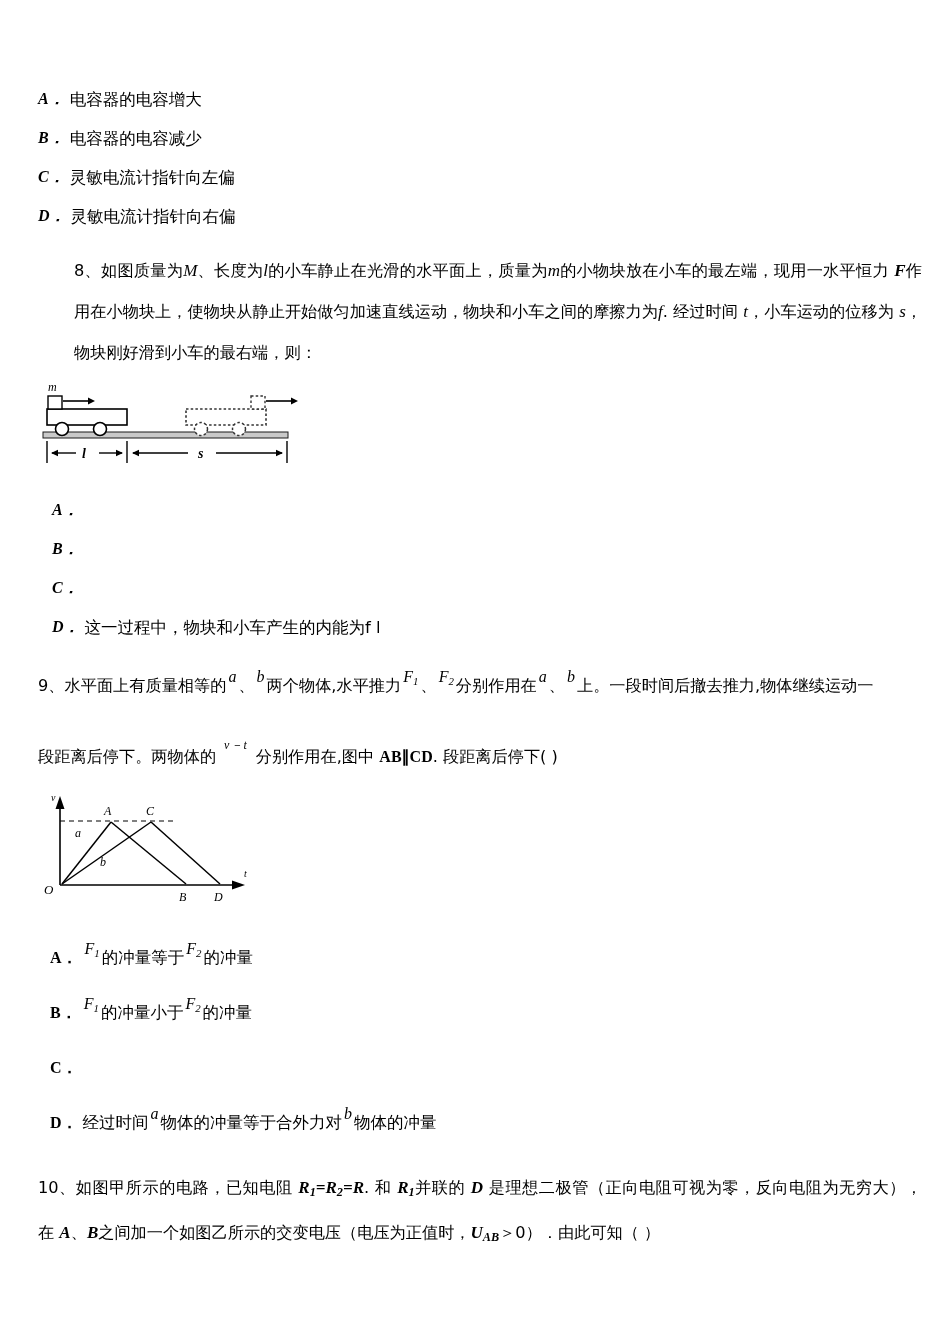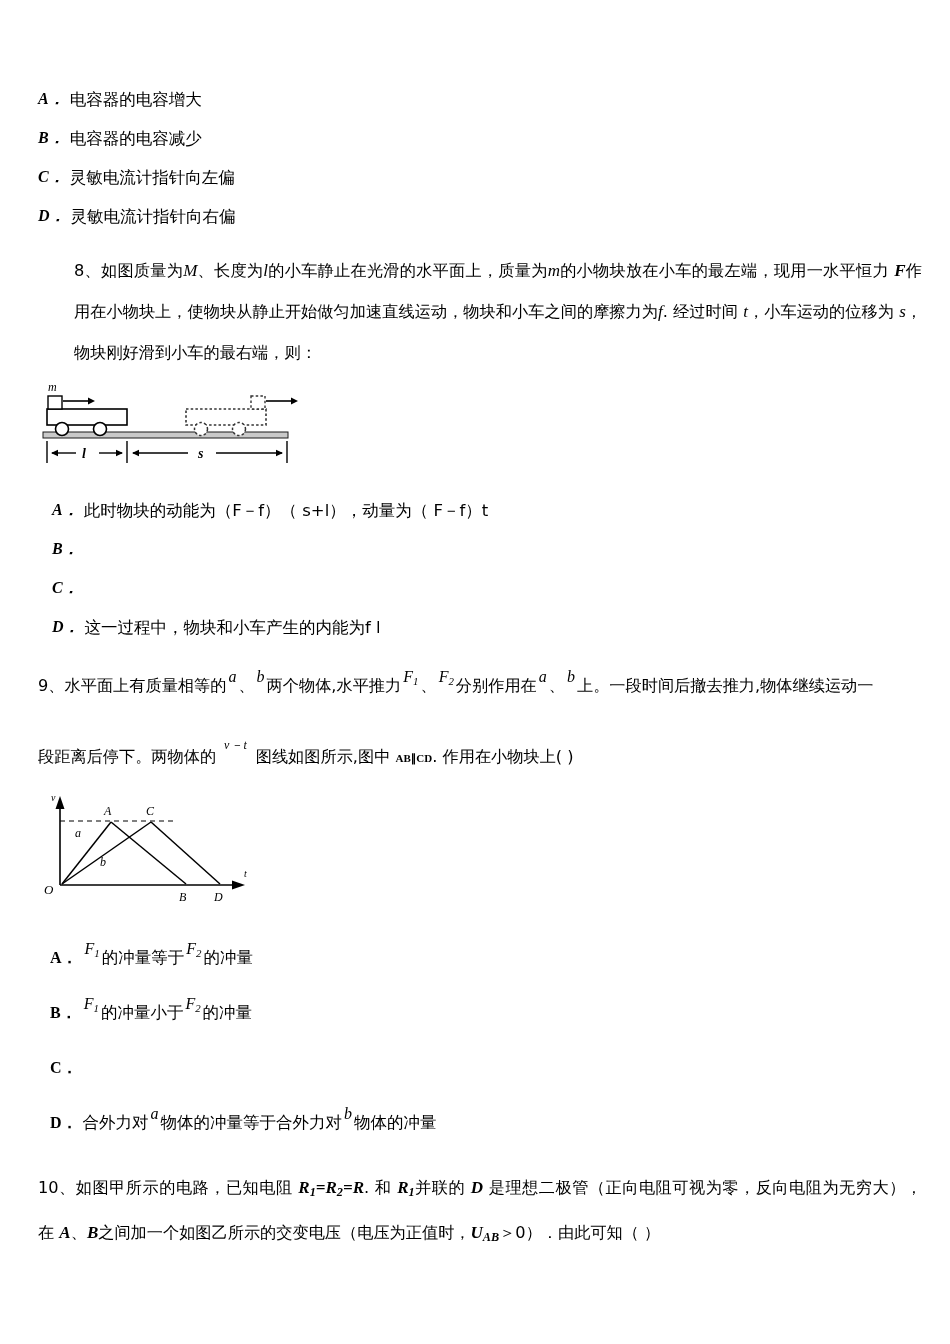--- a/index.html
+++ b/index.html
@@ -176,40 +176,39 @@
         <polygon points="94,74 101,70.8 101,77.2" fill="#000000"></polygon>
         <line x1="178" y1="74" x2="244" y2="74" stroke="#000000" stroke-width="1.4"></line>
         <polygon points="245,74 238,70.8 238,77.2" fill="#000000"></polygon>
         <text x="160" y="79" font-family="Liberation Serif, serif" font-style="italic" font-size="14" font-weight="bold">s</text>
       </svg>
     </div>
 
     <div style="margin-top:16px;">
       <div class="opt-row" style="padding-left:14px;">
         <span class="opt-label">A．</span>
-        <span class="opt-text">此时物块的动能为（F－f）（ s+l），动量为（ F－f）t</span>
       </div>
       <div class="opt-row" style="padding-left:14px;">
         <span class="opt-label">B．</span>
       </div>
       <div class="opt-row" style="padding-left:14px;">
         <span class="opt-label">C．</span>
       </div>
       <div class="opt-row" style="padding-left:14px;">
         <span class="opt-label">D．</span>
         <span class="opt-text">这一过程中，物块和小车产生的内能为f l</span>
       </div>
     </div>
 
     <div class="q" style="margin-top:19px; line-height:40px;">
       <span>9、</span><span>水平面上有质量相等的</span><span class="raised">a</span><span>、</span><span class="raised">b</span><span>两个物体,水平推力</span><span class="raised"><span>F</span><span class="sb">1</span></span><span>、</span><span class="raised"><span>F</span><span class="sb">2</span></span><span>分别作用在</span><span class="raised">a</span><span>、</span><span class="raised">b</span><span>上。一段时间后撤去推力,物体继续运动一</span>
     </div>
 
     <div class="q" style="margin-top:26px;">
-      <span>段距离后停下。两物体的</span><span class="raised-wide">v－t</span><span>图线如图所示,图中</span>&nbsp;<strong style="font-family:'Liberation Serif',serif;font-size:11px;">AB∥CD</strong><span>. 作用在小物块上(   )</span>
+      <span>段距离后停下。两物体的</span><span class="raised-wide">v－t</span><span>分别作用在,图中</span>&nbsp;<strong style="font-family:'Liberation Serif',serif;font-size:16px;">AB∥CD</strong><span>. 段距离后停下(   )</span>
     </div>
 
     <div class="fig-graph">
       <svg width="250" height="130" viewBox="0 0 250 130">
 
         <line x1="22" y1="96" x2="22" y2="16" stroke="#000000" stroke-width="1.6"></line>
         <polygon points="22,7 17.5,20 26.5,20" fill="#000000"></polygon>
         <text x="13" y="12" font-family="Liberation Serif, serif" font-style="italic" font-size="10">v</text>
 
         <line x1="22" y1="96" x2="198" y2="96" stroke="#000000" stroke-width="1.6"></line>
@@ -241,21 +240,21 @@
       </div>
       <div style="height:55px;display:flex;align-items:center;padding-left:12px;">
         <span class="opt-label upright" style="font-weight:bold;font-style:normal;">B．</span>
         <span class="opt-text"><span></span><span class="raised"><span>F</span><span class="sb">1</span></span><span>的冲量小于</span><span class="raised"><span>F</span><span class="sb">2</span></span><span>的冲量</span></span>
       </div>
       <div style="height:55px;display:flex;align-items:center;padding-left:12px;">
         <span class="opt-label" style="font-weight:bold;font-style:normal;">C．</span>
       </div>
       <div style="height:55px;display:flex;align-items:center;padding-left:12px;">
         <span class="opt-label" style="font-weight:bold;font-style:normal;">D．</span>
-        <span class="opt-text"><span>合外力对</span><span class="raised"><span>a</span><span class="sb"></span></span><span>物体的冲量等于合外力对</span><span class="raised"><span>b</span><span class="sb"></span></span><span>物体的冲量</span></span>
+        <span class="opt-text"><span>经过时间</span><span class="raised"><span>a</span><span class="sb"></span></span><span>物体的冲量等于合外力对</span><span class="raised"><span>b</span><span class="sb"></span></span><span>物体的冲量</span></span>
       </div>
     </div>
 
     <div class="q" style="margin-top:16px;">
       <span>10、</span><span>如图甲所示的电路，已知电阻</span>&nbsp;<span class="bi"><span>R</span><span class="sub">1</span></span><span class="bi">=</span><span class="bi"><span>R</span><span class="sub">2</span></span><span class="bi">=</span><span class="bi">R</span><span>. 和</span>&nbsp;<span class="bi"><span>R</span><span class="sub">1</span></span><span>并联的</span>&nbsp;<span class="bi">D</span>&nbsp;<span>是理想二极管（正向电阻可视为零，反向电阻为无穷大），在</span>&nbsp;<span class="bi">A</span><span>、</span><span class="bi">B</span><span>之间加一个如图乙所示的交变电压（电压为正值时，</span><span class="bi"><span>U</span><span class="sub">AB</span></span><span>＞0）．由此可知（     ）</span>
     </div>
 
   </div>
 </div>
 

